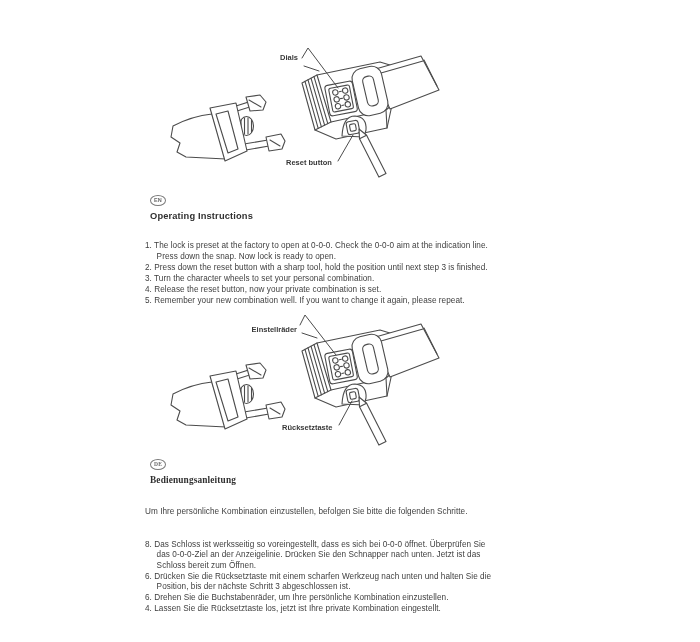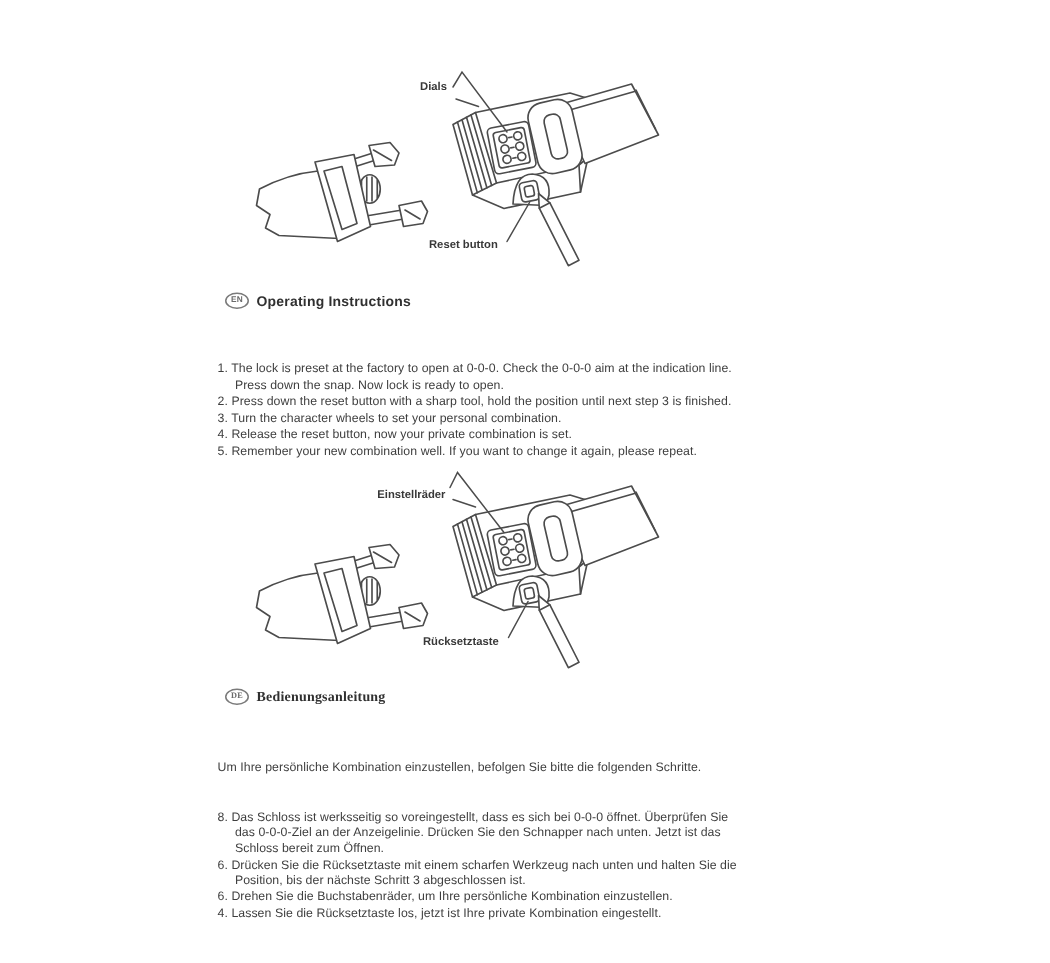--- a/index.html
+++ b/index.html
@@ -1,18 +1,18 @@
 <!DOCTYPE html>
 <html><head>
 <meta charset="utf-8">
 <style>
   html,body{margin:0;padding:0;background:#ffffff;}
   .page{position:relative;width:700px;height:642px;background:#ffffff;overflow:hidden;
         font-family:"Liberation Sans",sans-serif;}
-  .heading{position:absolute;display:flex;align-items:center;gap:5px;color:#303030;}
+  .heading{position:absolute;display:flex;gap:5px;color:#303030;flex-direction:column;}
   .heading .h-text{font-size:9.3px;font-weight:bold;letter-spacing:.15px;}
   .badge{display:inline-block;width:14px;height:9px;border:1px solid #7a7a7a;border-radius:50%;
          font-size:5.5px;line-height:8.5px;text-align:center;color:#6a6a6a;font-weight:bold;
          letter-spacing:.2px;flex:0 0 auto;}
   .textblock{position:absolute;left:145px;width:470px;color:#3e3e3e;font-size:8.2px;
              white-space:pre;letter-spacing:.05px;}
   #body-en{top:218px;line-height:11px;}
   #body-de{top:486px;line-height:10.7px;}
   .diagram{position:absolute;}
   .diagram text{font-family:"Liberation Sans",sans-serif;font-weight:bold;font-size:7.5px;fill:#383838;}

